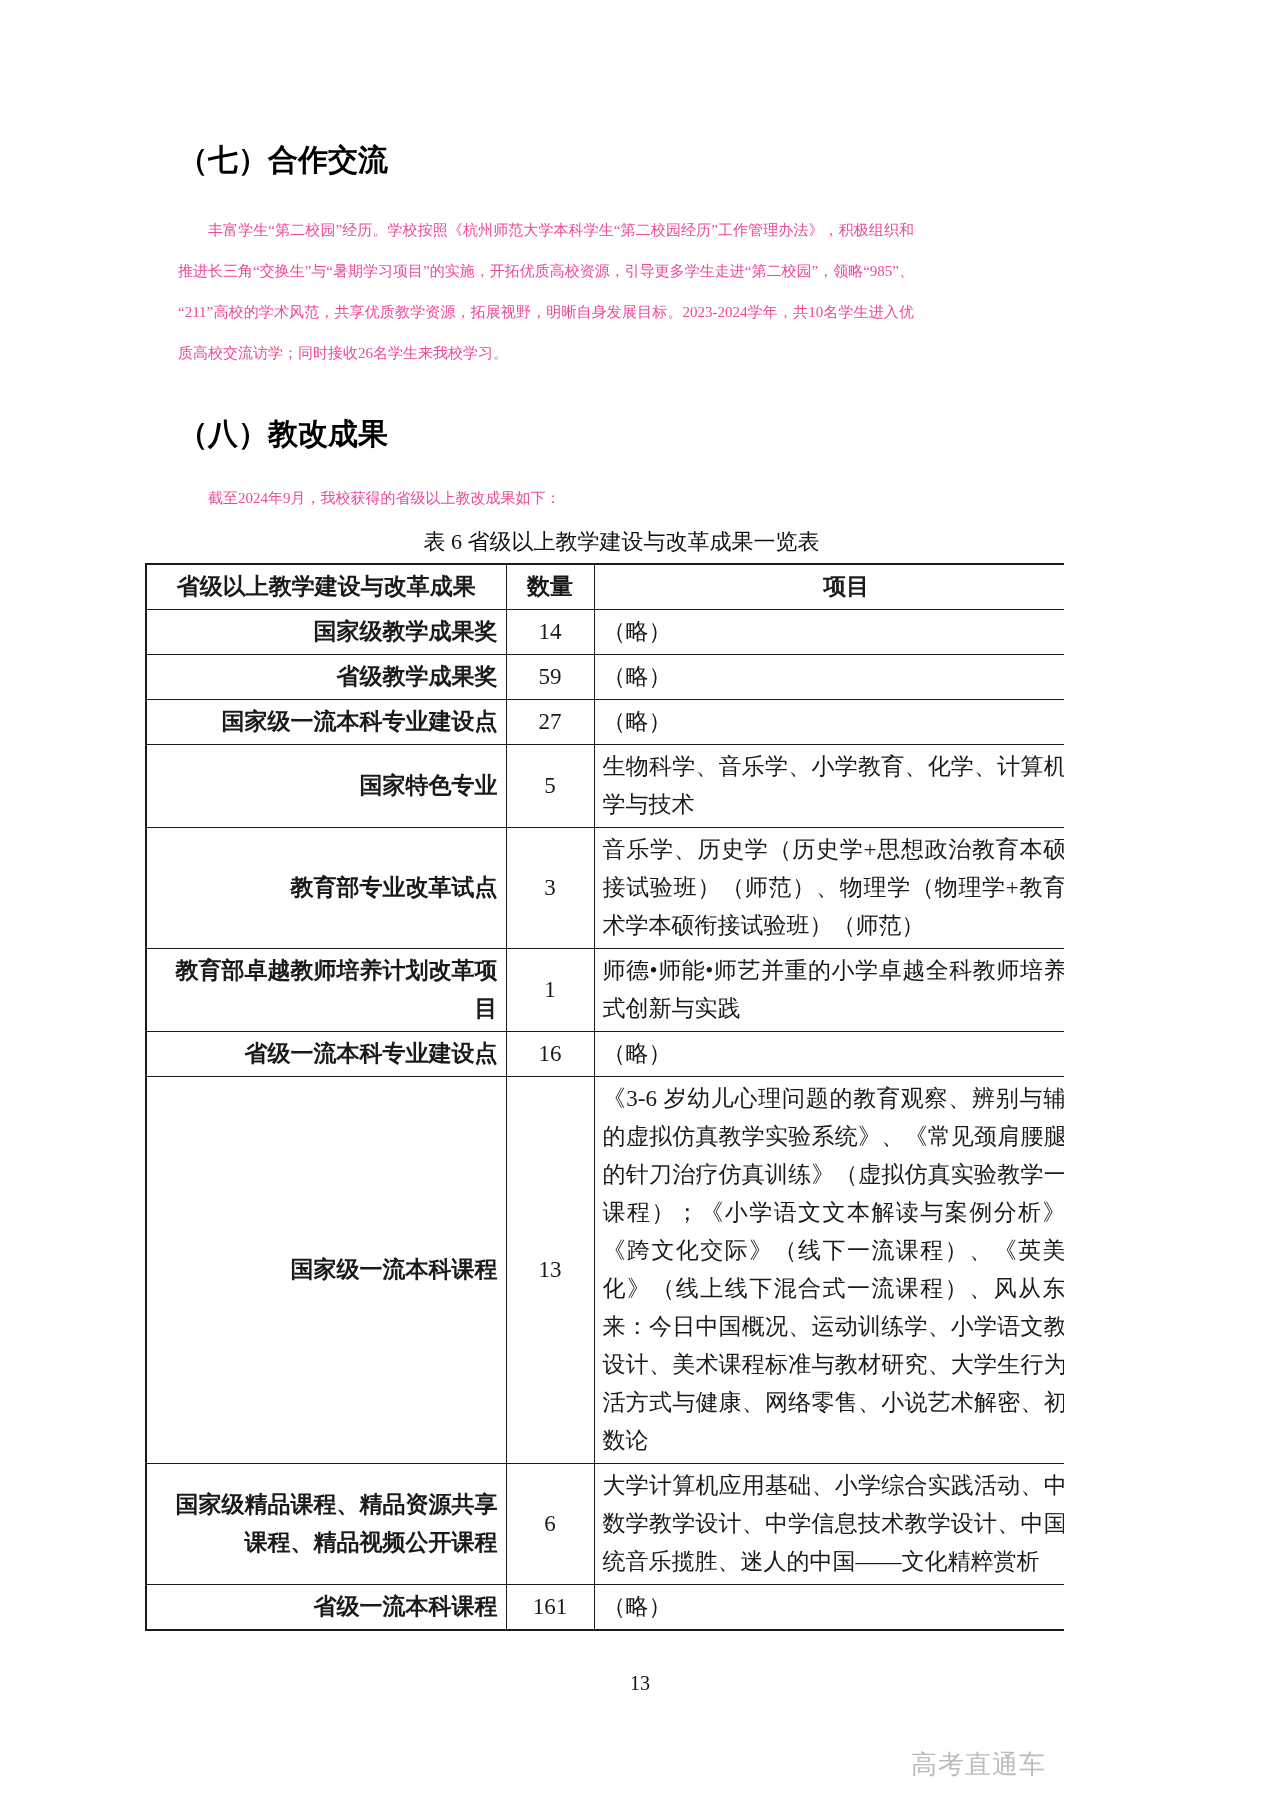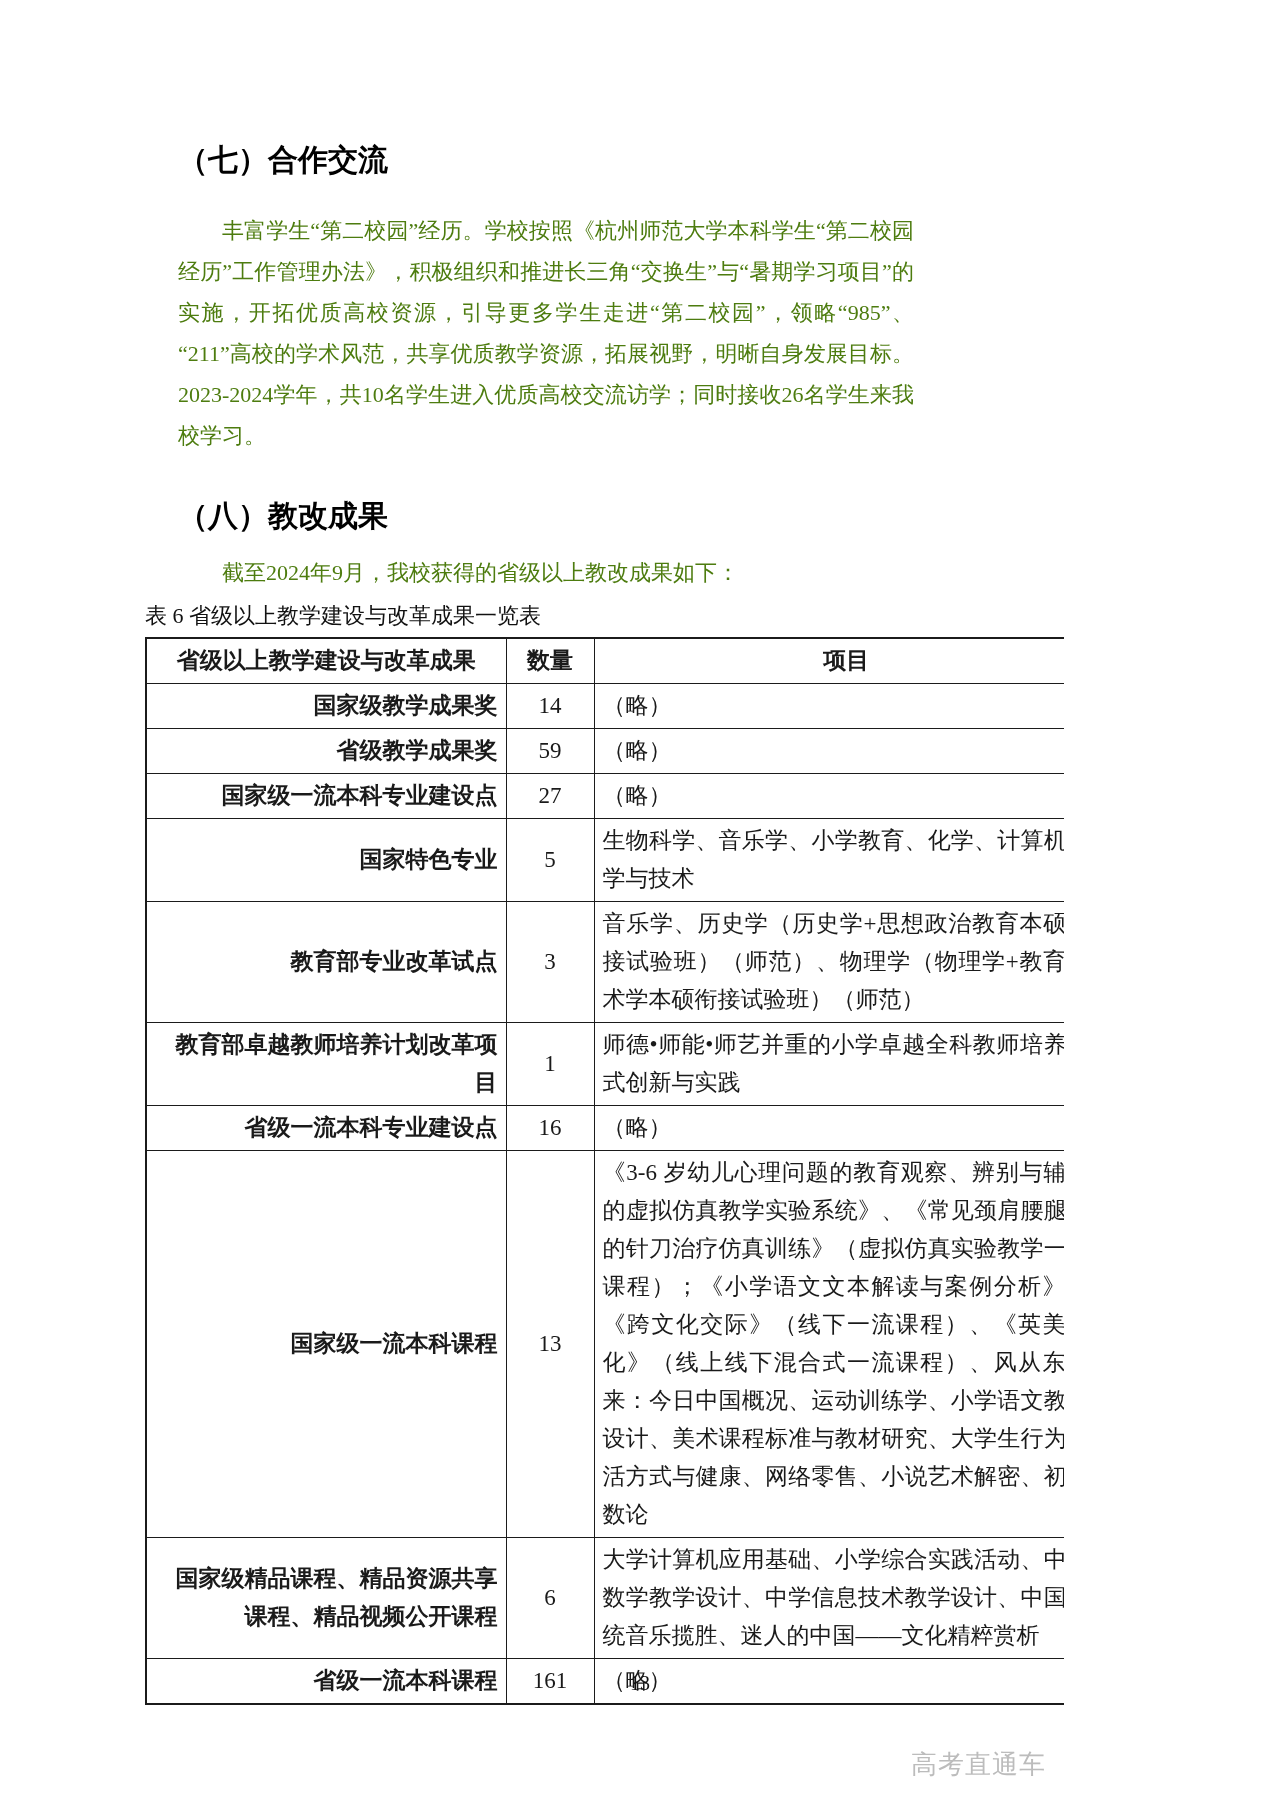--- a/index.html
+++ b/index.html
@@ -18,33 +18,34 @@
     margin:0 150px 0 178px;
     font-family:"Liberation Sans","DejaVu Sans",sans-serif;
     font-weight:700;
     font-size:30px;
     line-height:40px;
     color:#000;
   }
   .heading-2{margin-top:40px;}
   .body-par{
     margin:30px 150px 0 178px;
-    font-size:22px;
+    font-size:15px;
     line-height:41px;
     text-align:justify;
     text-indent:2em;
-    color:#4d7c0f;
+    color:#ec4899;
   }
   .intro-par{
-    margin-top:16px;
+    margin-top:24px;
     margin-bottom:0;
   }
   .table-caption{
     width:953px;
     margin:8px 0 6px 145px;
+    text-align:center;
     font-size:22px;
     line-height:30px;
     color:#111;
   }
   table.results{
     margin-left:145px;
     width:953px;
     border-collapse:collapse;
     table-layout:fixed;
     border:2px solid #1b1b1b;

